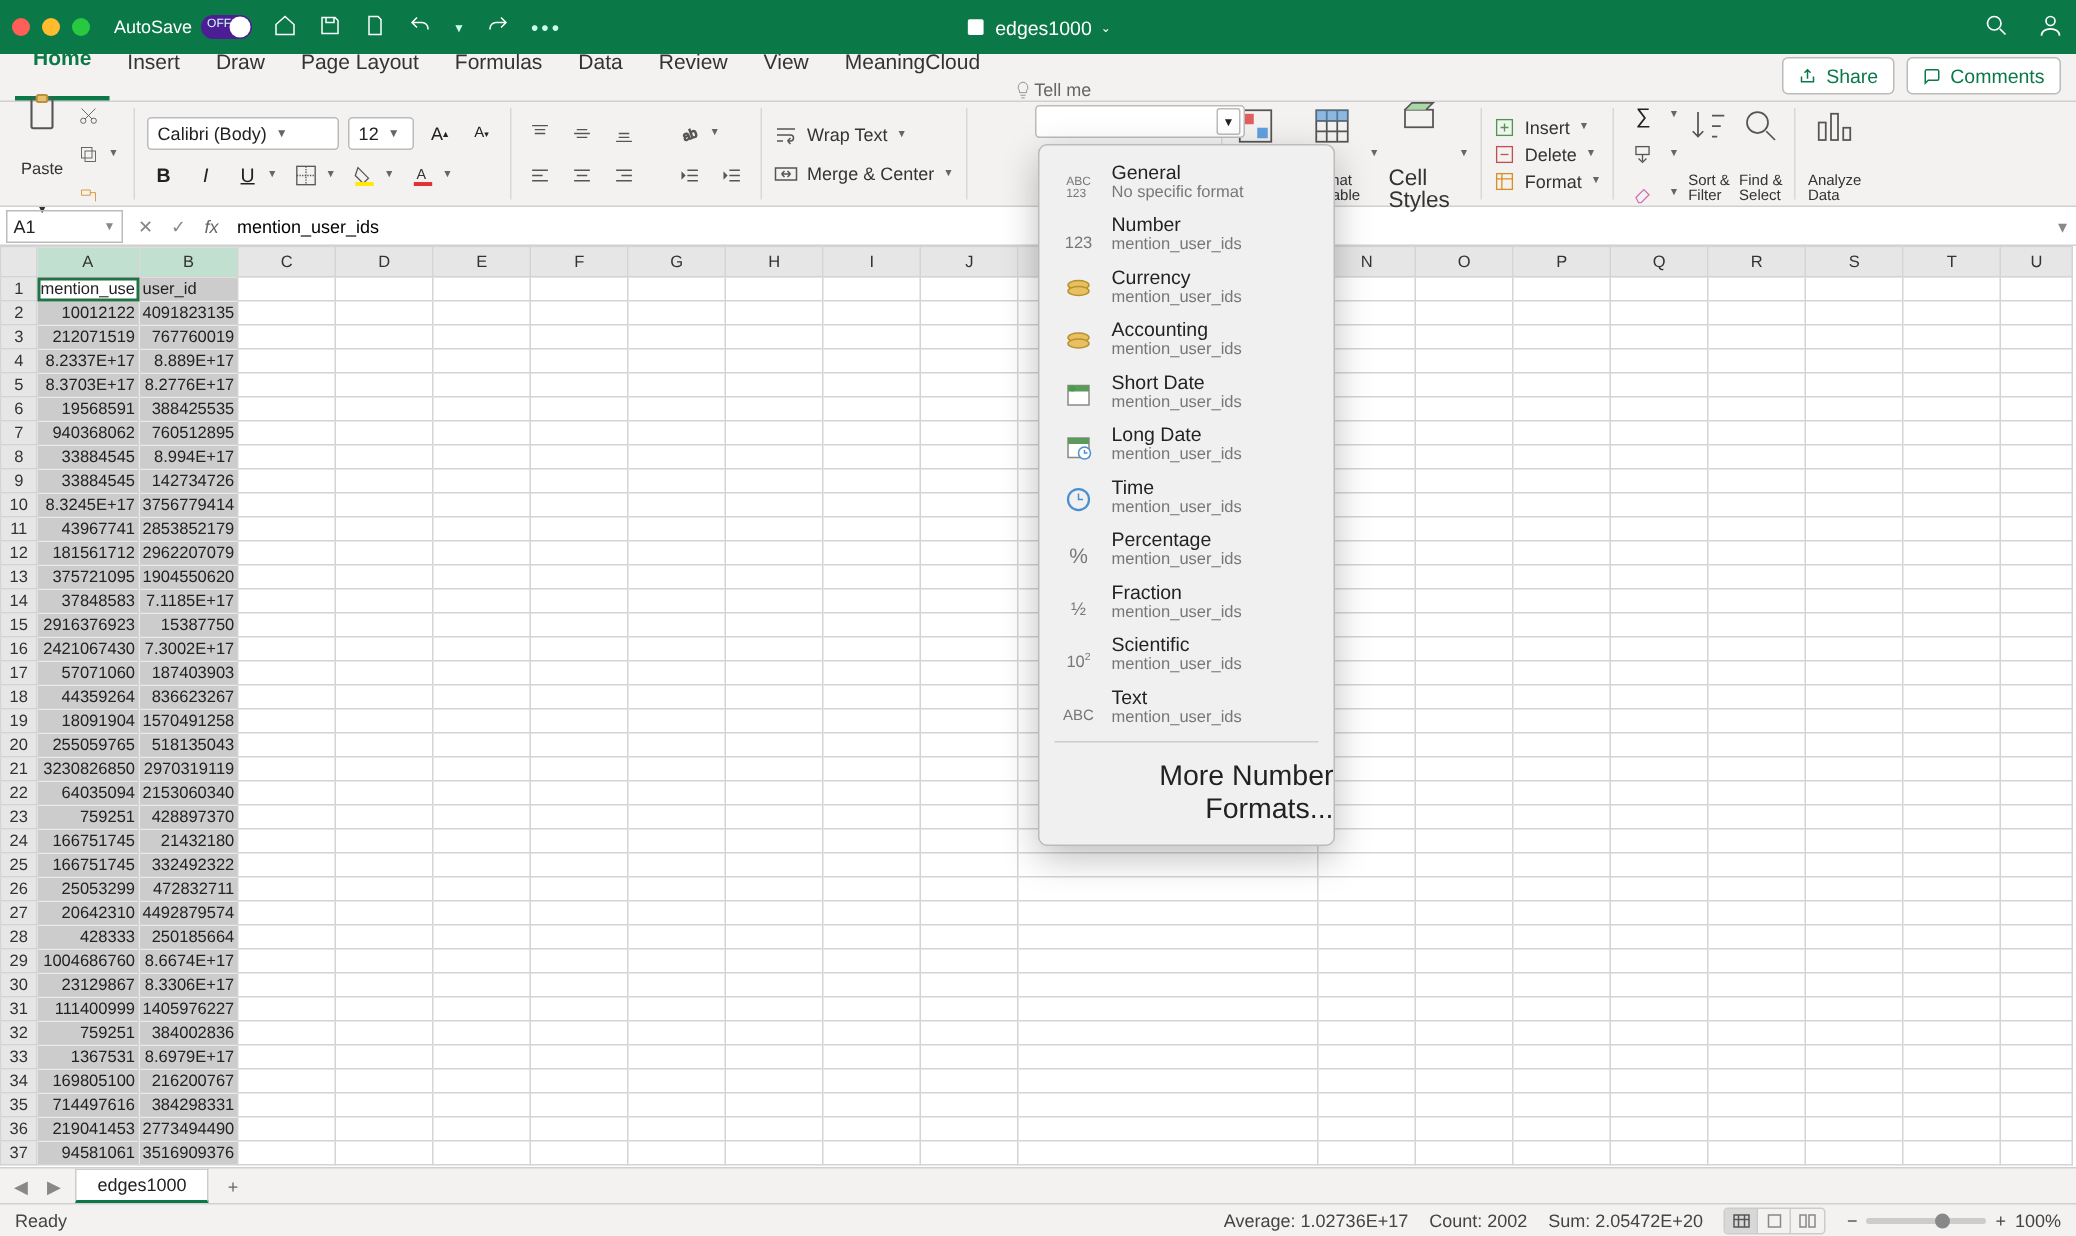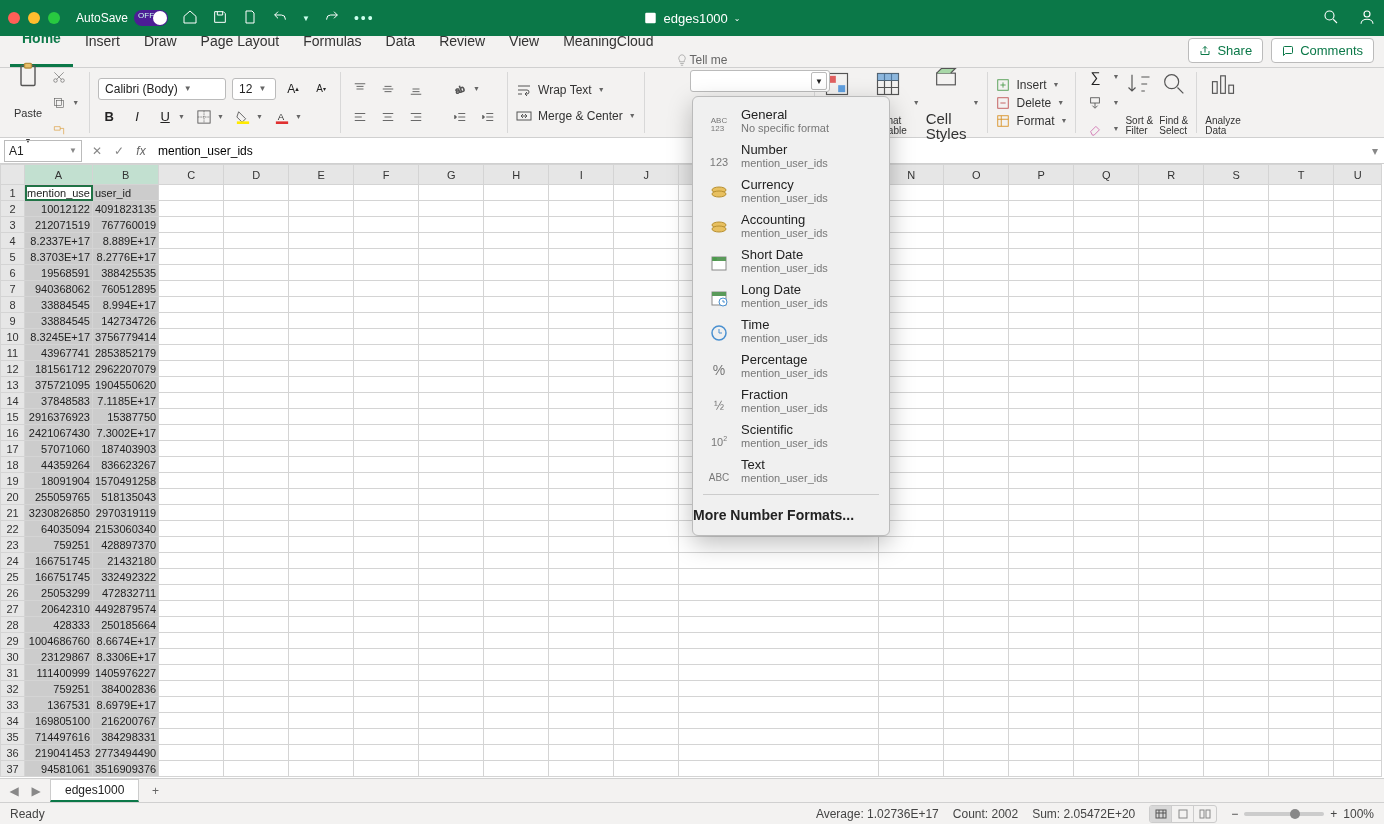--- a/index.html
+++ b/index.html
@@ -70,21 +70,21 @@
   
   .fmtbox { position: absolute; top: 70px; left: 690px; width: 140px; height: 22px; border: 1px solid #bbb; background: #fff; border-radius: 3px; display: flex; align-items: center; justify-content: flex-end; padding-right: 2px; z-index: 20; }
   .fmtbox .caret { width: 16px; height: 18px; border: 1px solid #bbb; border-radius: 2px; display: flex; align-items: center; justify-content: center; font-size: 8px; cursor: pointer; }
   .fmtmenu { position: absolute; top: 96px; left: 692px; width: 198px; background: #f0f0f0; border: 1px solid #bbb; border-radius: 6px; box-shadow: 0 8px 24px rgba(0,0,0,.25); z-index: 30; padding: 6px 0; }
   .fmtitem { display: flex; align-items: center; gap: 10px; padding: 4px 14px; cursor: pointer; }
   .fmticon { width: 24px; height: 24px; display: flex; align-items: flex-end; justify-content: center; font-size: 10px; color: #666; }
   .fmticon svg { width: 20px; height: 20px; }
   .fmttext .t { font-size: 13px; color: #222; }
   .fmttext .s { font-size: 11px; color: #777; }
   .fmtsep { height: 1px; background: #ccc; margin: 6px 10px; }
-  .fmtmore { text-align: left; font-size: 14px; padding: 6px 0; cursor: pointer; font-weight: bold; }
+  .fmtmore { text-align: right; font-size: 19px; padding: 6px 0; cursor: pointer; }
 
   
   .sheetbar { position: absolute; bottom: 22px; left: 0; right: 0; height: 24px; background: #f3f2f1; border-top: 1px solid #d0d0d0; display: flex; align-items: center; padding: 0 6px; gap: 6px; }
   .sheetbar .navb { width: 16px; text-align: center; color: #888; cursor: pointer; }
   .sheettab { padding: 3px 14px; background: #fff; border: 1px solid #ccc; border-bottom: 2px solid #0b7848; font-size: 12px; cursor: pointer; }
   .addsheet { width: 20px; height: 20px; border-radius: 50%; display: flex; align-items: center; justify-content: center; color: #666; cursor: pointer; }
 
   
   .status { position: absolute; bottom: 0; left: 0; right: 0; height: 22px; background: #f3f2f1; border-top: 1px solid #d0d0d0; display: flex; align-items: center; padding: 0 10px; font-size: 12px; color: #444; gap: 24px; }
   .status .right { margin-left: auto; display: flex; align-items: center; gap: 14px; }

